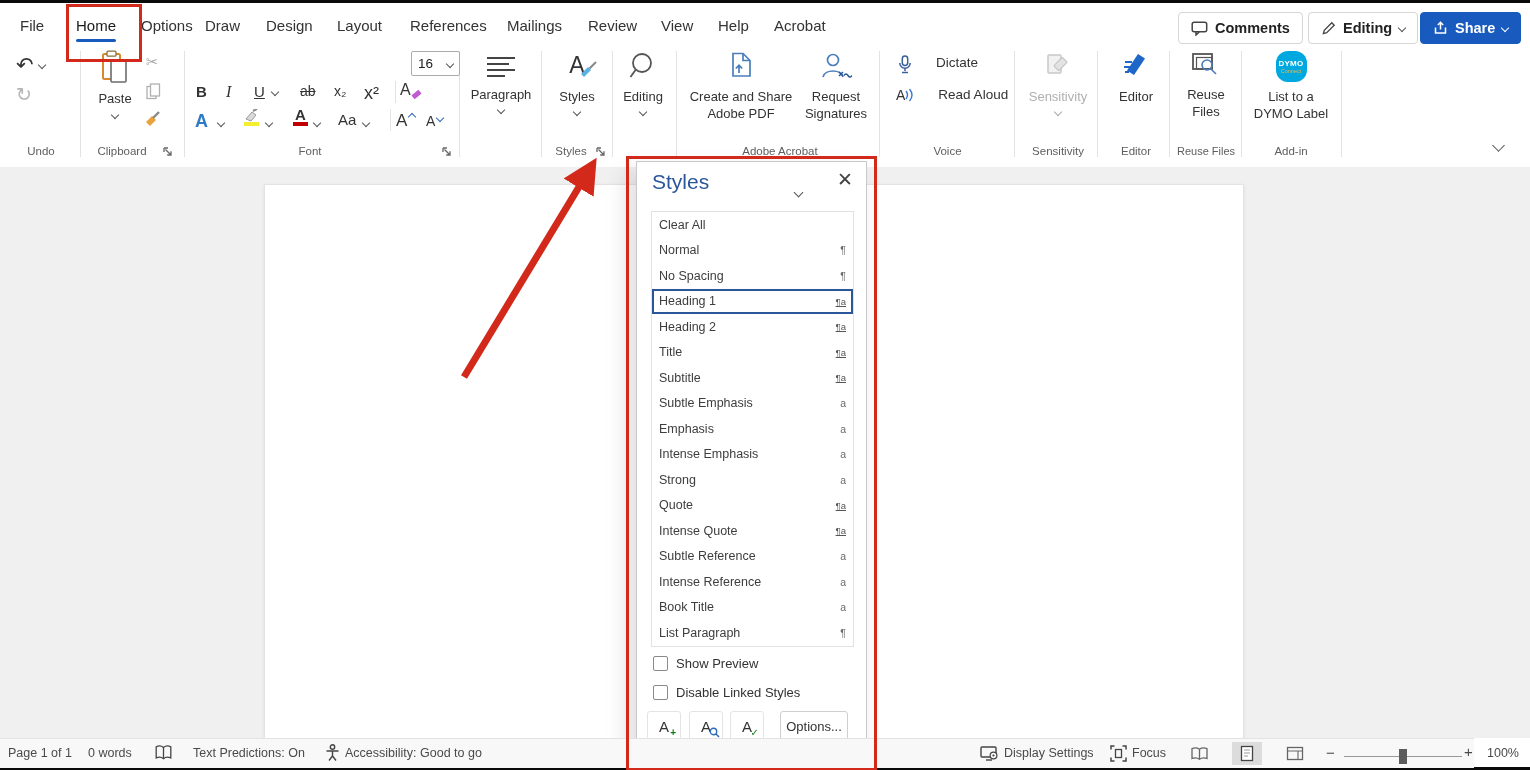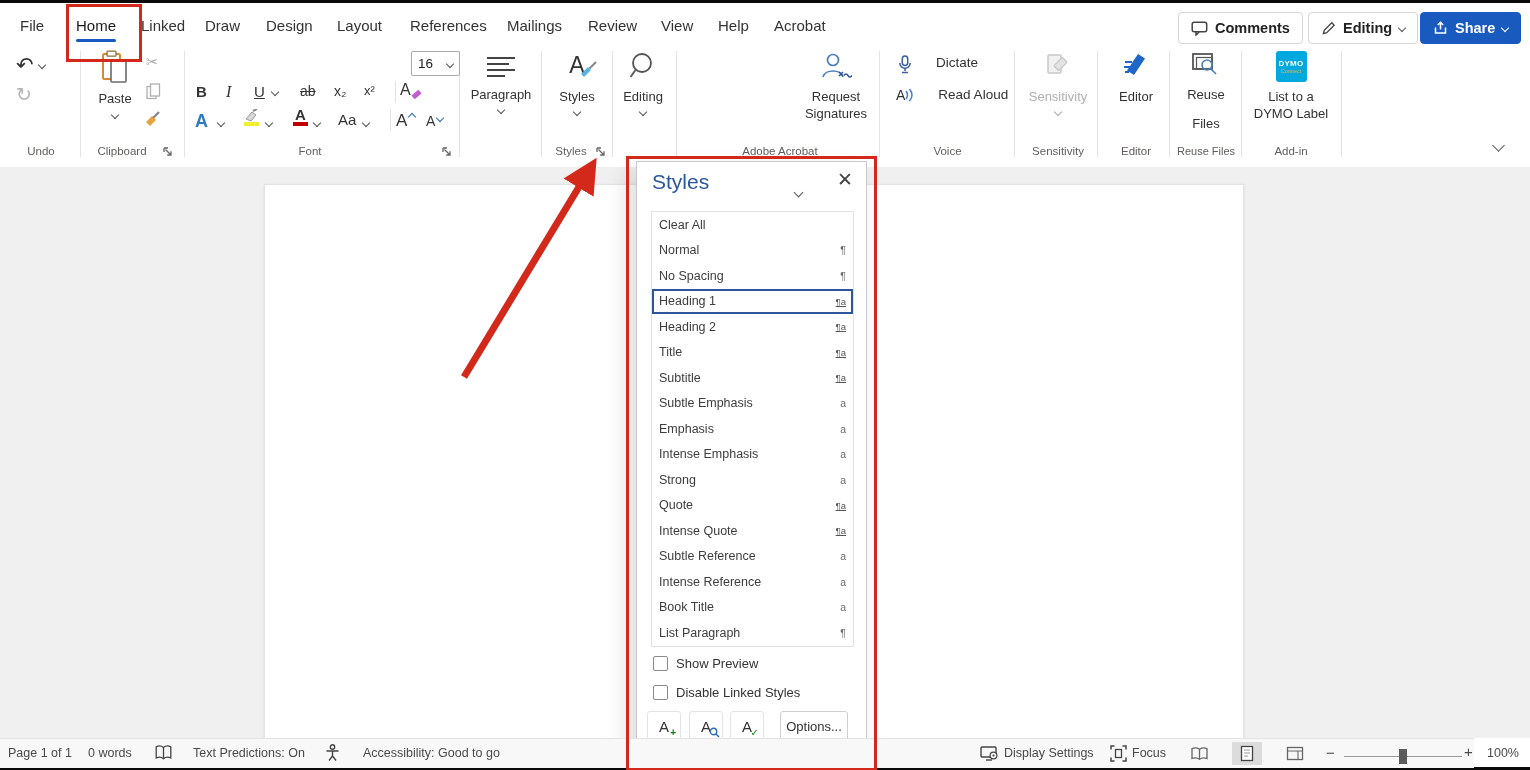--- a/index.html
+++ b/index.html
@@ -72,21 +72,21 @@
 </head>
 <body>
 
 <div id="screen">
   <div class="edge" style="top:0;height:3px;"></div>
   <div class="edge" style="top:767px;height:3px;"></div>
 
   <div id="menubar">
     <div class="mi" style="left:20px">File</div>
     <div class="mi active" style="left:76px">Home</div>
-    <div class="mi" style="left:141px">Linked</div>
+    <div class="mi" style="left:141px">Options</div>
     <div class="mi" style="left:205px">Draw</div>
     <div class="mi" style="left:266px">Design</div>
     <div class="mi" style="left:337px">Layout</div>
     <div class="mi" style="left:410px">References</div>
     <div class="mi" style="left:507px">Mailings</div>
     <div class="mi" style="left:588px">Review</div>
     <div class="mi" style="left:661px">View</div>
     <div class="mi" style="left:718px">Help</div>
     <div class="mi" style="left:774px">Acrobat</div>
 
@@ -172,21 +172,21 @@
       <span class="cv sm"></span>
     </div>
     <div class="fbtn" style="left:196px;top:38px;font-weight:700;font-size:15px;">B</div>
     <div class="fbtn" style="left:226px;top:38px;font-style:italic;font-family:'Liberation Serif',serif;font-size:16px;">I</div>
     <div class="fbtn" style="left:254px;top:38px;text-decoration:underline;font-size:15px;">U</div>
     <div class="fbtn" style="left:272px;top:44px;">
         <span class="cv sm"></span>
       </div>
     <div class="fbtn" style="left:300px;top:38px;text-decoration:line-through;font-size:14px;">ab</div>
     <div class="fbtn" style="left:334px;top:38px;font-size:14px;">x₂</div>
-    <div class="fbtn" style="left:364px;top:38px;font-size:13px;">x²</div>
+    <div class="fbtn" style="left:364px;top:38px;font-size:18px;">x²</div>
     <div style="position:absolute;left:395px;top:36px;width:1px;height:22px;background:#e3e3e3;"></div>
     <div class="fbtn" style="left:400px;top:36px;">
       <span style="font-size:16px;">A</span>
       <span style="display:inline-block;width:9px;height:5px;background:#c05bd0;transform:rotate(-40deg);margin-left:1px;margin-top:8px;"></span>
     </div>
     <div class="fbtn" style="left:195px;top:66px;">
       <span style="font-size:18px;font-weight:700;color:#2f7ac5;">A</span>
     </div>
     <div class="fbtn" style="left:218px;top:75px;">
         <span class="cv sm"></span>
@@ -254,20 +254,29 @@
 
     <div class="bigbtn" style="left:616px;width:54px;">
       <svg class="ic" width="28" height="30" viewBox="0 0 28 30" style="margin-top:2px;">
         <circle cx="13" cy="11" r="9" fill="none" stroke="#555" stroke-width="1.8"></circle>
         <path d="M6.5,18 L1.5,25" stroke="#555" stroke-width="1.8" fill="none"></path>
       </svg>
       <span class="lbl">Editing</span>
       <span class="cv sm" style="margin-top:4px;"></span>
     </div>
 
+    <div class="bigbtn" style="left:686px;width:110px;">
+      <svg class="ic" width="30" height="30" viewBox="0 0 30 30" style="margin-top:2px;">
+        <path d="M7,1.5 H17 L24,8.5 V24 H7 Z" fill="none" stroke="#4a7ebb" stroke-width="1.7"></path>
+        <path d="M17,1.5 V8.5 H24" fill="none" stroke="#4a7ebb" stroke-width="1.7"></path>
+        <path d="M13,21 V13.5 M9.8,16.5 L13,13.3 L16.2,16.5" fill="none" stroke="#4a7ebb" stroke-width="1.7"></path>
+      </svg>
+      <span class="lbl">Create and Share</span>
+      <span class="lbl" style="margin-top:0;">Adobe PDF</span>
+    </div>
     <div class="bigbtn" style="left:796px;width:80px;">
       <svg class="ic" width="32" height="30" viewBox="0 0 32 30" style="margin-top:2px;">
         <circle cx="13" cy="8" r="5.5" fill="none" stroke="#4a7ebb" stroke-width="1.7"></circle>
         <path d="M3,25 C5,17 21,17 23,25" fill="none" stroke="#4a7ebb" stroke-width="1.7"></path>
         <path d="M19,20 l4,4 M23,20 l-4,4" stroke="#2b579a" stroke-width="1.5"></path>
         <path d="M24,23.5 q2,-3 4,0 q2,3 4,0" fill="none" stroke="#2b579a" stroke-width="1.5"></path>
       </svg>
       <span class="lbl">Request</span>
       <span class="lbl" style="margin-top:0;">Signatures</span>
     </div>
@@ -312,26 +321,26 @@
     <div class="glabel" style="left:1104px;width:64px;">Editor</div>
 
     <div class="bigbtn" style="left:1176px;width:60px;">
       <svg class="ic" width="30" height="28" viewBox="0 0 30 28" style="margin-top:2px;">
         <rect x="2" y="2" width="19" height="15" fill="none" stroke="#555" stroke-width="1.8"></rect>
         <rect x="5.5" y="5.5" width="15.5" height="11.5" fill="none" stroke="#555" stroke-width="1.2"></rect>
         <circle cx="16" cy="13" r="5" fill="none" stroke="#4a7ebb" stroke-width="1.6"></circle>
         <path d="M19.5,16.5 L25,22" stroke="#4a7ebb" stroke-width="1.6"></path>
       </svg>
       <span class="lbl">Reuse</span>
-      <span class="lbl" style="margin-top:12px;">Files</span>
+      <span class="lbl" style="margin-top:0;">Files</span>
     </div>
     <div class="glabel" style="left:1172px;width:68px;font-size:11px;">Reuse Files</div>
 
     <div class="bigbtn" style="left:1248px;width:86px;">
-      <span style="width:31px;height:31px;background:#00a8e0;border-radius:3px;display:flex;flex-direction:column;align-items:center;justify-content:center;margin-top:1px;">
+      <span style="width:31px;height:31px;background:#00a8e0;border-radius:12px;display:flex;flex-direction:column;align-items:center;justify-content:center;margin-top:1px;">
         <span style="font-size:8px;font-weight:700;color:#fff;letter-spacing:.3px;">DYMO</span>
         <span style="font-size:5.5px;color:#f4b63f;">Connect</span>
       </span>
       <span class="lbl">List to a</span>
       <span class="lbl" style="margin-top:0;">DYMO Label</span>
     </div>
     <div class="glabel" style="left:1250px;width:82px;">Add-in</div>
 
     <div class="fbtn" style="left:1494px;top:96px;">
       <span class="cv" style="width:8px;height:8px;"></span>
@@ -452,21 +461,21 @@
     <div class="sitem" style="left:88px;">0 words</div>
     <svg class="sitem ic" style="left:155px;top:6px;" width="17" height="16" viewBox="0 0 17 16">
       <path d="M8.5,2.5 C6.5,0.8 3.2,0.8 1.2,1.8 V13 C3.2,12 6.5,12 8.5,13.7 C10.5,12 13.8,12 15.8,13 V1.8 C13.8,0.8 10.5,0.8 8.5,2.5 Z" fill="none" stroke="#444" stroke-width="1.3"></path>
       <path d="M8.5,2.5 V13.7" stroke="#444" stroke-width="1.3"></path>
     </svg>
     <div class="sitem" style="left:193px;">Text Predictions: On</div>
     <svg class="sitem ic" style="left:325px;top:5px;" width="15" height="18" viewBox="0 0 15 18">
       <circle cx="7.5" cy="3" r="2.2" fill="none" stroke="#444" stroke-width="1.4"></circle>
       <path d="M1.5,7 H13.5 M7.5,7 V12 M7.5,12 L4,16.5 M7.5,12 L11,16.5" fill="none" stroke="#444" stroke-width="1.4"></path>
     </svg>
-    <div class="sitem" style="left:363px;">Accessibility: Good to go</div>
+    <div class="sitem" style="left:345px;">Accessibility: Good to go</div>
 
     <svg class="sitem ic" style="left:980px;top:7px;" width="19" height="15" viewBox="0 0 19 15">
       <rect x="1" y="1" width="15" height="10" rx="1" fill="none" stroke="#444" stroke-width="1.4"></rect>
       <path d="M6,14 H12" stroke="#444" stroke-width="1.4"></path>
       <circle cx="13.5" cy="9.5" r="3.4" fill="#f8f8f8" stroke="#444" stroke-width="1.2"></circle>
       <circle cx="13.5" cy="9.5" r="1.1" fill="#444"></circle>
     </svg>
     <div class="sitem" style="left:1004px;">Display Settings</div>
     <svg class="sitem ic" style="left:1110px;top:6px;" width="17" height="17" viewBox="0 0 17 17">
       <path d="M1,4.5 V1 H4.5 M12.5,1 H16 V4.5 M16,12.5 V16 H12.5 M4.5,16 H1 V12.5" fill="none" stroke="#444" stroke-width="1.5"></path>

